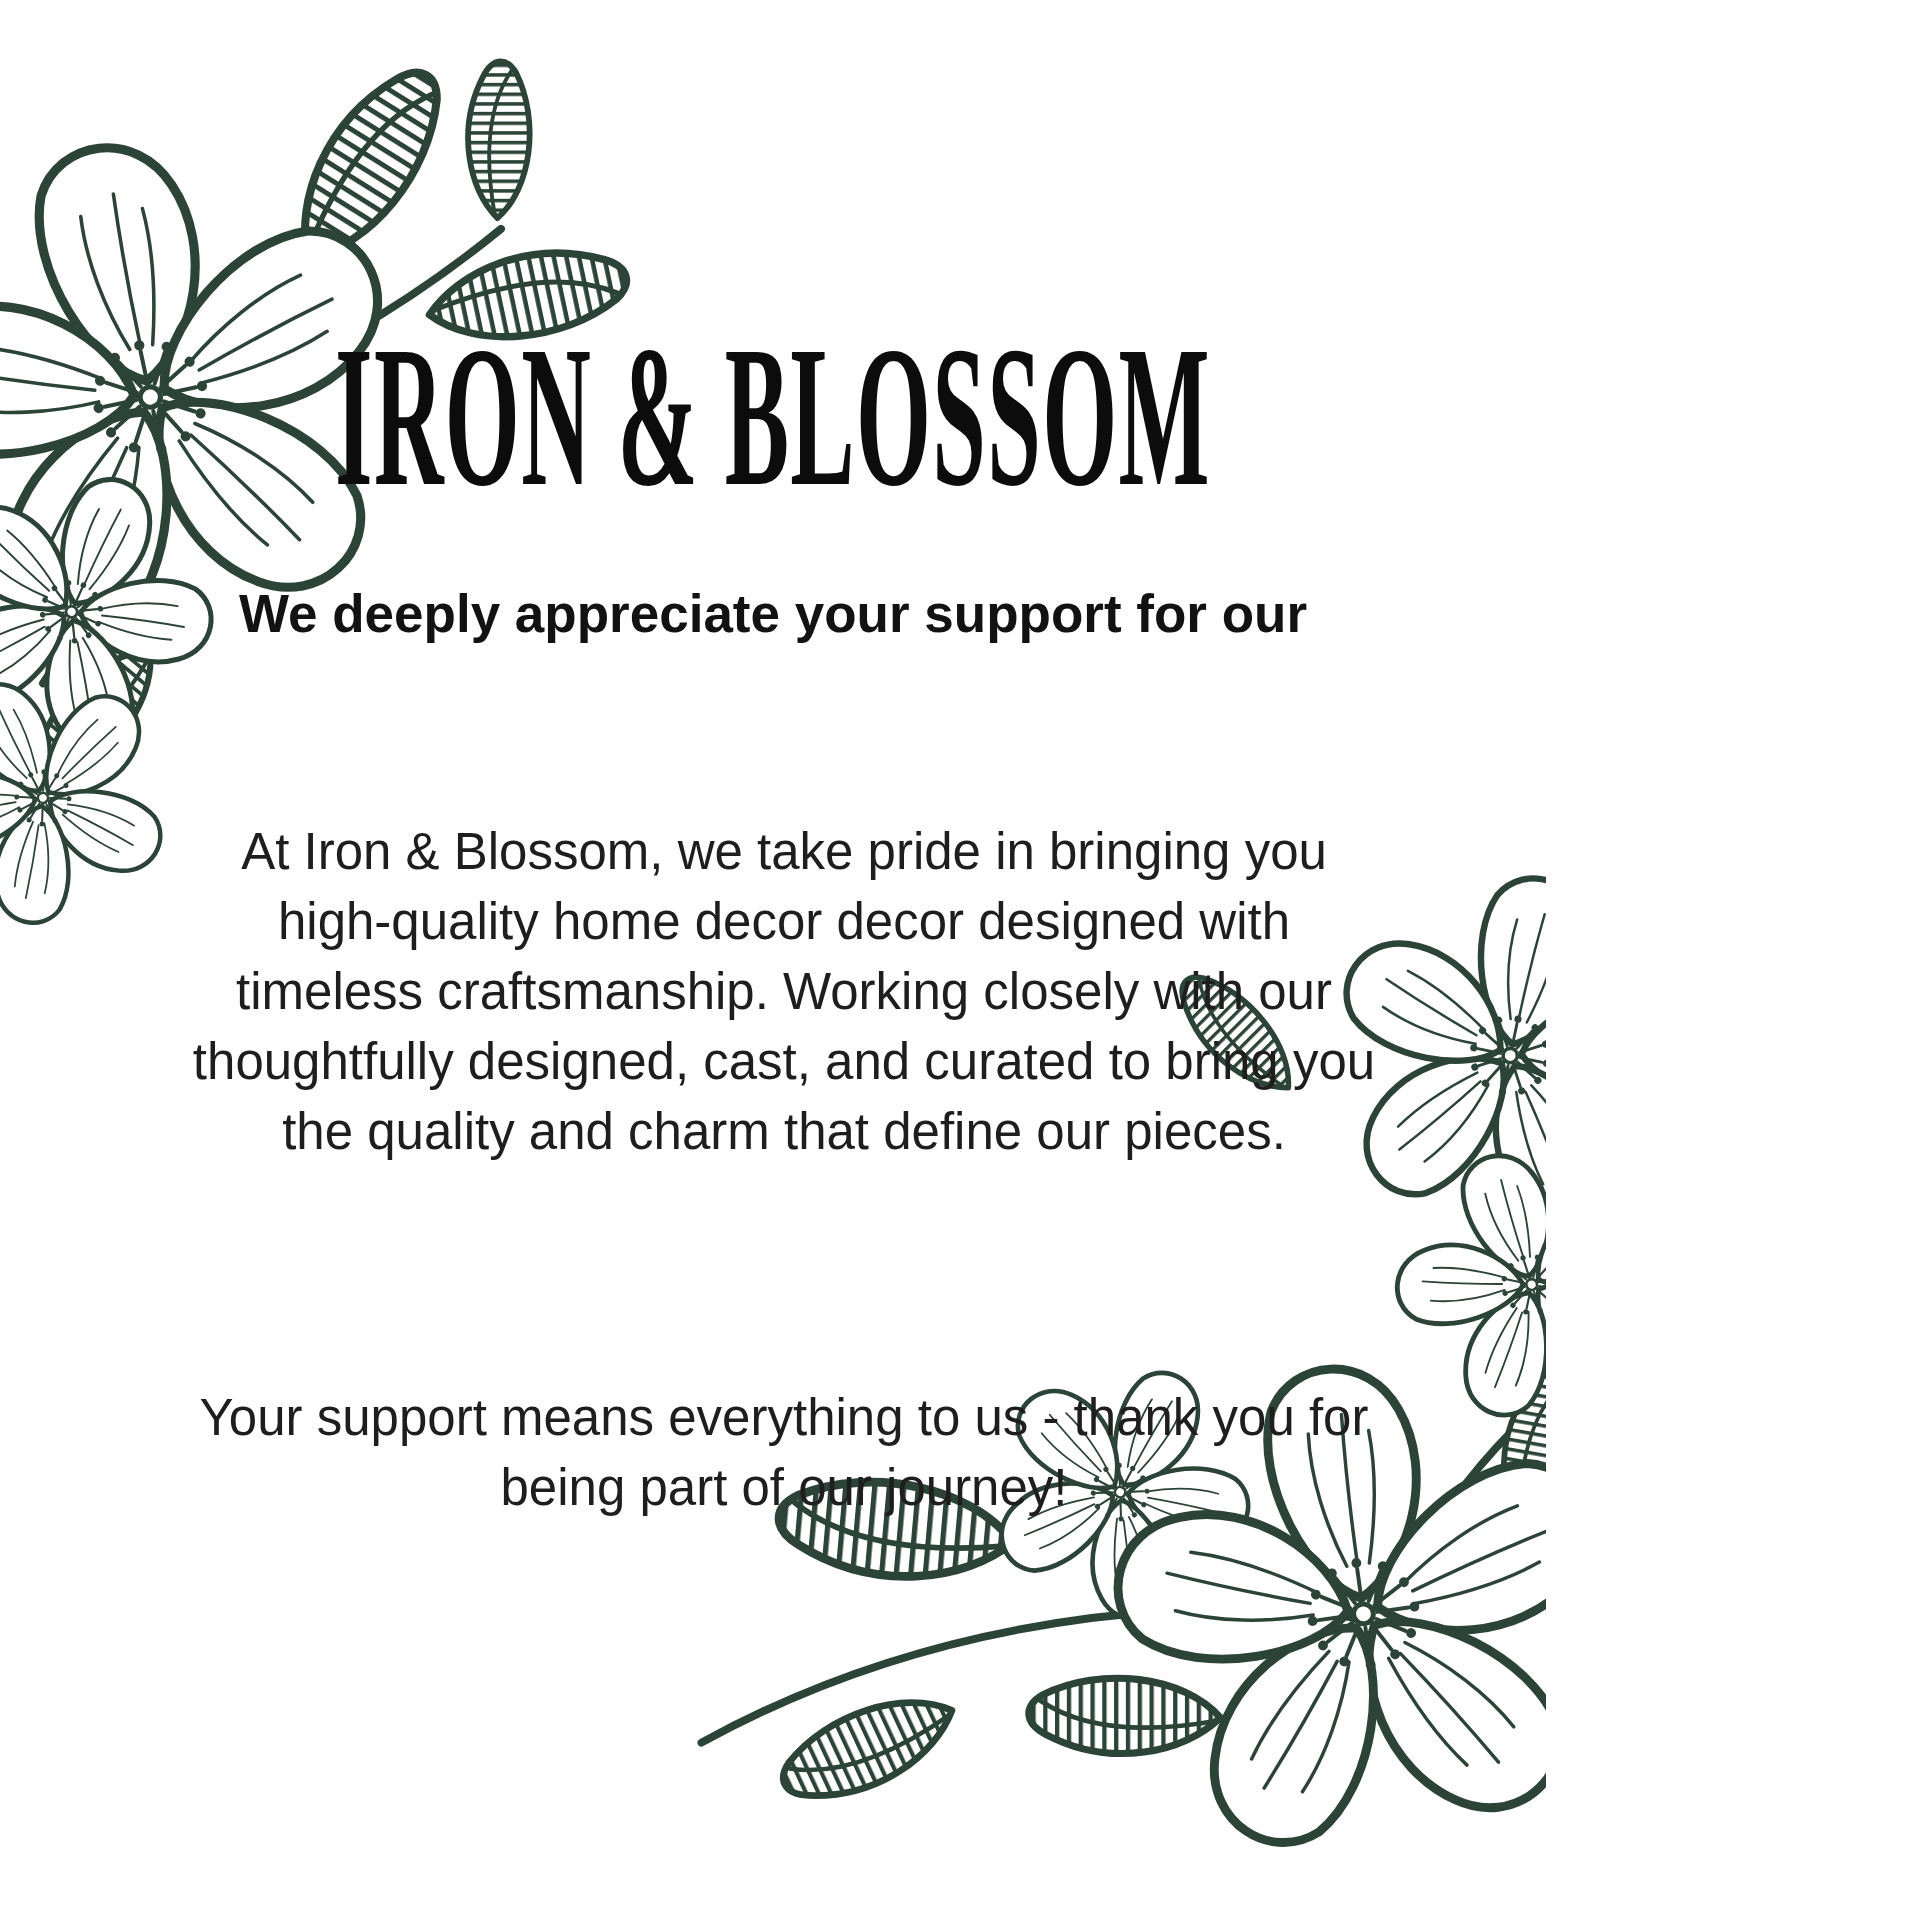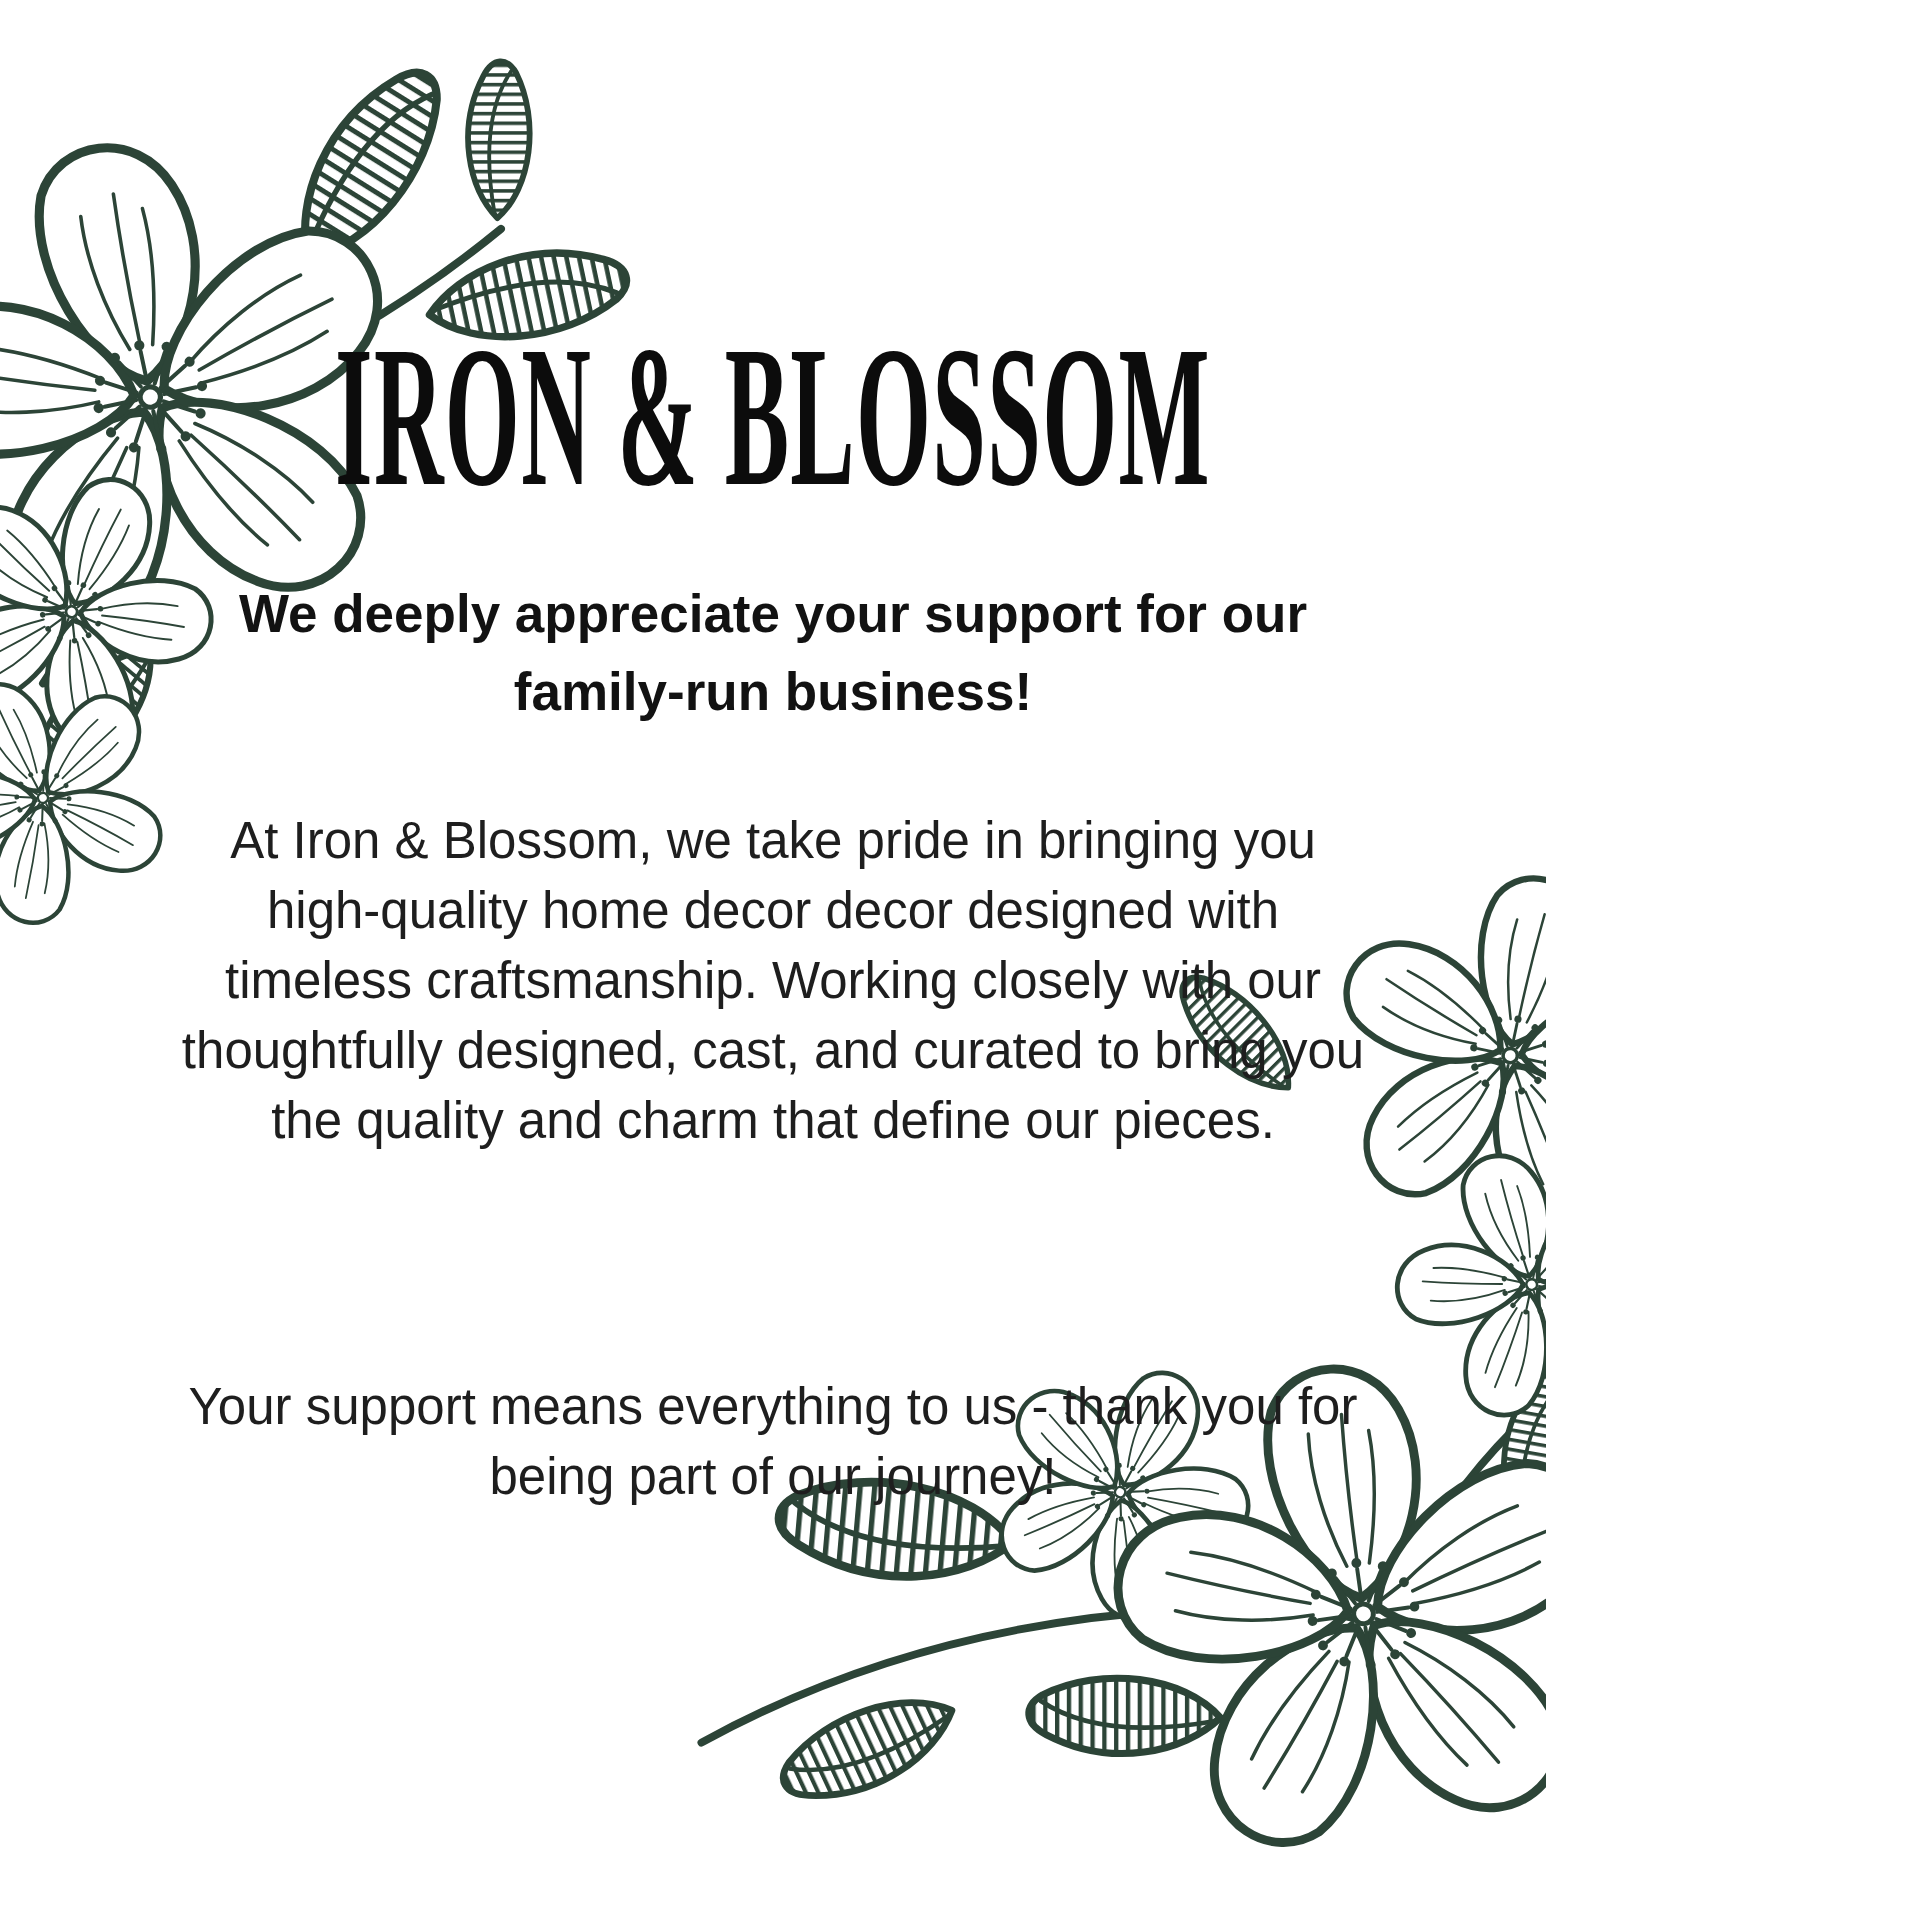--- a/index.html
+++ b/index.html
@@ -50,21 +50,21 @@
     width: 100%;
     margin: 0;
     font-size: 53px;
     line-height: 78px;
     font-weight: 700;
     color: var(--heading-color, #121212);
   }
   .bodytext, .closing {
     position: absolute;
     width: 100%;
-    margin: 0;
+    margin: 11px;
     font-size: 51px;
     line-height: 70px;
     font-weight: 400;
     color: var(--body-color, #1e1e1e);
   }
   .bodytext { top: 806px; }
   .closing  { top: 1372px; }
   .line { display: block; white-space: nowrap; }
 </style>
 </head>
@@ -144,21 +144,20 @@
       <use href="#flower" transform="translate(1905,1990) rotate(-8) scale(1.38)"></use>
     </g>
   </svg>
 
   <div class="content">
 
     <h1 class="title">IRON &amp; BLOSSOM</h1>
 
     <p class="subtitle">
       <span class="line">We deeply appreciate your support for our</span>
-      <span class="line">family-run business!</span>
     </p>
 
     <p class="bodytext">
       <span class="line">At Iron &amp; Blossom, we take pride in bringing you</span>
       <span class="line">high-quality home decor decor designed with</span>
       <span class="line">timeless craftsmanship. Working closely with our</span>
       <span class="line">thoughtfully designed, cast, and curated to bring you</span>
       <span class="line">the quality and charm that define our pieces.</span>
     </p>
 

